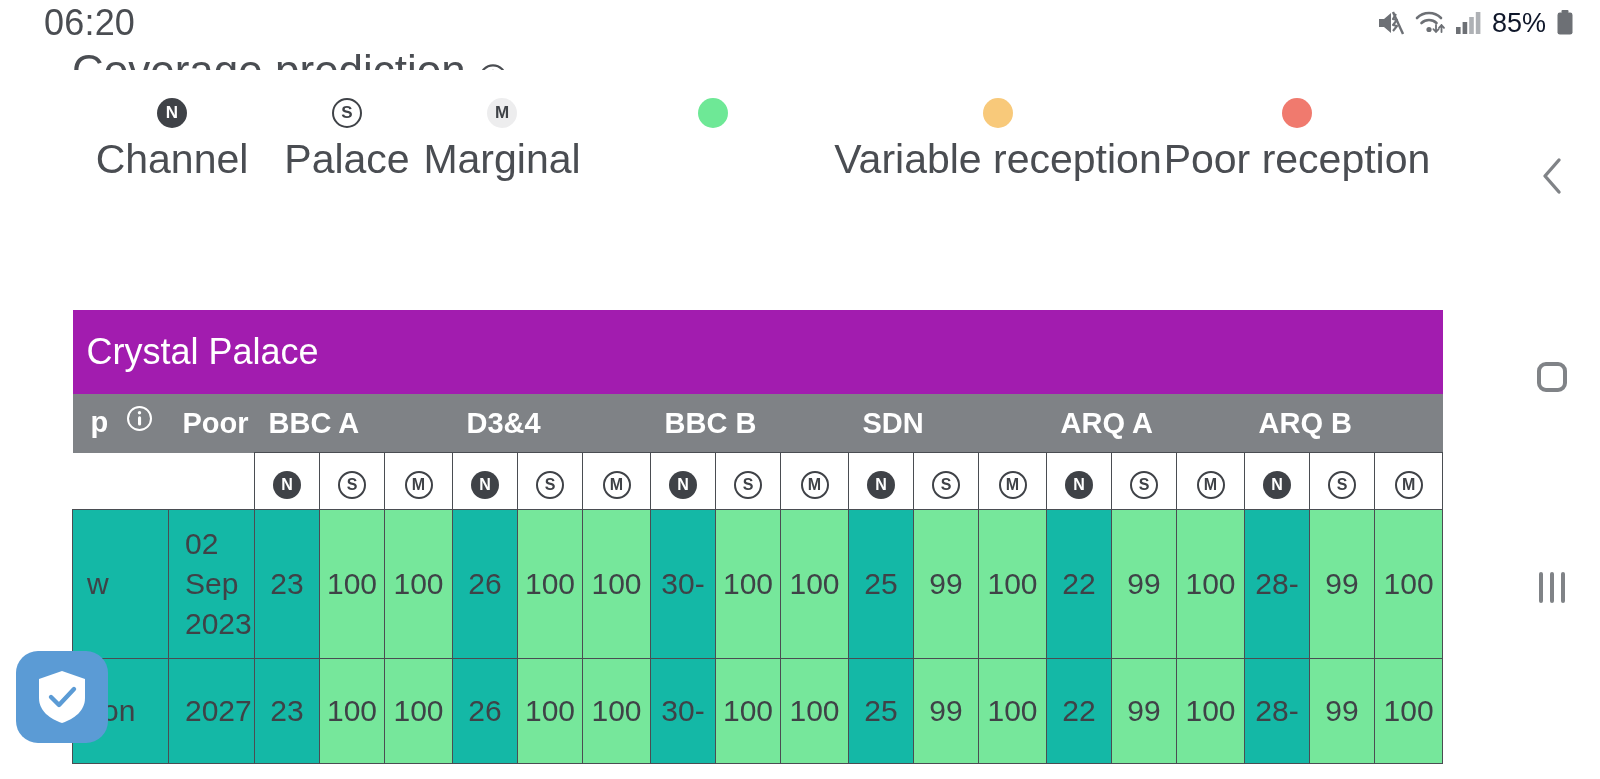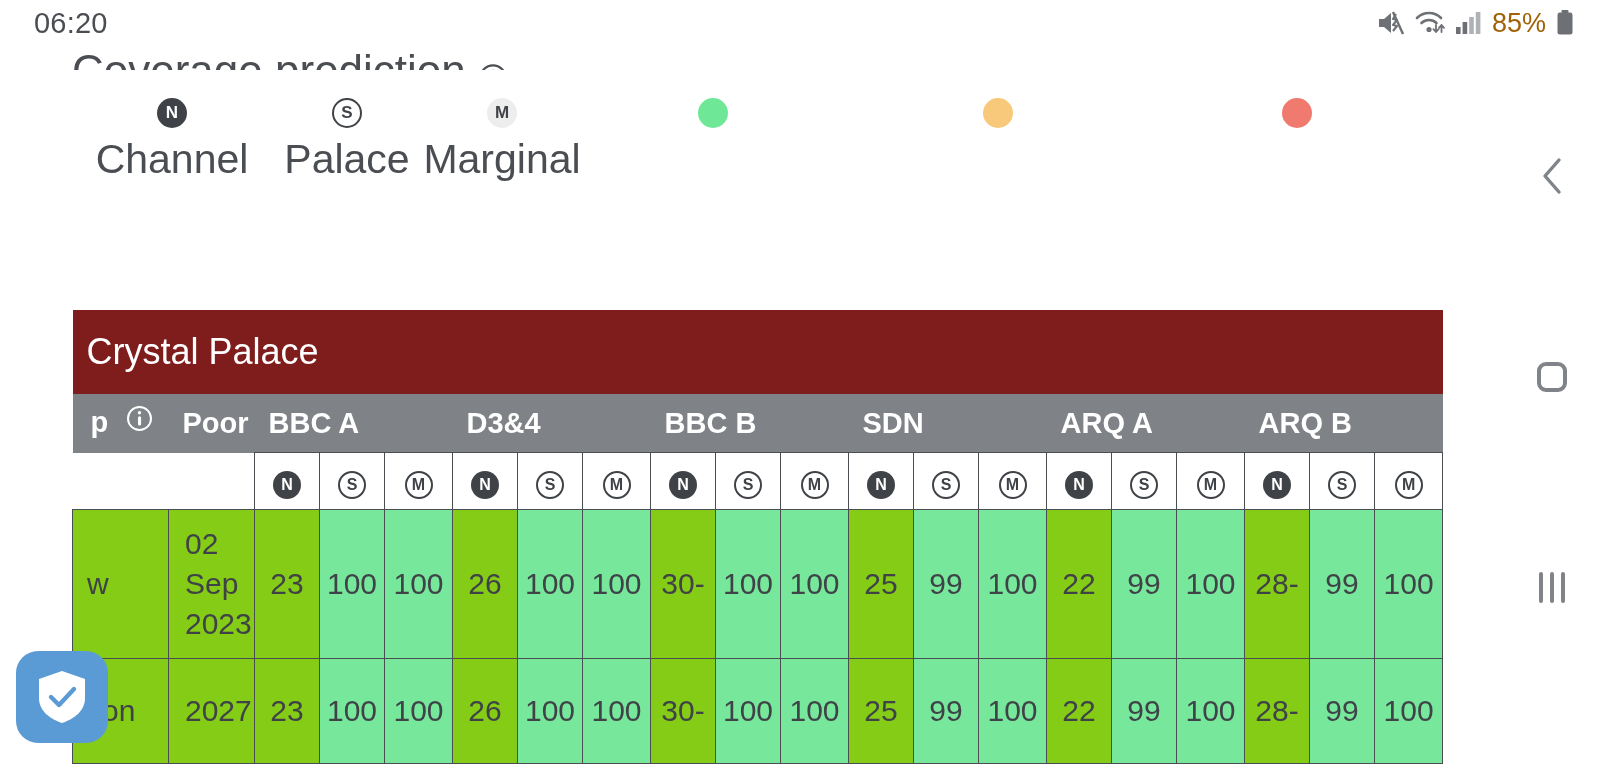--- a/index.html
+++ b/index.html
@@ -21,33 +21,34 @@
     width: 1600px; height: 46px;
     display: flex;
     align-items: center;
     justify-content: space-between;
     padding: 0 26px 0 34px;
     box-sizing: border-box;
     z-index: 40;
     background: #ffffff;
   }
   .status-clock {
-    font-size: 29px;
+    font-size: 36px;
     color: #4a4d52;
     letter-spacing: 0.2px;
+    margin-left: 10px;
   }
   .status-right {
     display: flex;
     align-items: center;
     gap: 9px;
   }
   .status-right svg { display: block; }
   .status-batt-text {
     font-size: 27px;
-    color: #a16207;
+    color: #0f172a;
     margin-left: 2px;
     margin-right: 1px;
   }
 
   
   .page-title-wrap {
     position: absolute;
     top: 14px; left: 72px;
     height: 56px;
     overflow: hidden;
@@ -122,21 +123,21 @@
   }
   .tbl {
     border-collapse: collapse;
     table-layout: fixed;
     width: 1336px;
     font-size: 30px;
   }
   .tbl td, .tbl th { padding: 0; margin: 0; }
 
   .title-band {
-    background: #7f1d1d;
+    background: #a21caf;
     color: #ffffff;
     height: 84px;
     font-size: 36px;
     text-align: left;
     font-weight: normal;
     padding-left: 14px !important;
     vertical-align: middle;
   }
   .mux-band {
     background: #7f8286;
@@ -179,21 +180,21 @@
   }
   .b-n { background: #3f4247; color: #ffffff; }
   .b-s, .b-m { background: #ffffff; color: #3f4247; border: 2px solid #3f4247; }
 
   .data-row td {
     border: 1px solid #4a4d52;
     text-align: center;
     vertical-align: middle;
     color: #3f4247;
     font-size: 30px;
-    background: #84cc16;
+    background: #14b8a6;
   }
   .data-row td.good { background: #76e79b; }
   .data-row td.label-cell {
     text-align: left;
     padding-left: 14px !important;
     font-size: 30px;
   }
   .data-row td.date-cell {
     padding: 0 10px !important;
     line-height: 40px;
@@ -329,26 +330,28 @@
   <div class="legend-item" style="width:262px">
     <div class="legend-mark">
         <span class="dot" style="background:#6ee896"></span>
       </div>
   </div>
 
   <div class="legend-item" style="width:308px">
     <div class="legend-mark">
         <span class="dot" style="background:#f8c97a"></span>
       </div>
+    <div class="legend-label">Variable reception</div>
   </div>
 
   <div class="legend-item" style="width:290px">
     <div class="legend-mark">
         <span class="dot" style="background:#f07a6e"></span>
       </div>
+    <div class="legend-label">Poor reception</div>
   </div>
 
 </div>
 
 <div class="table-wrap">
   <table class="tbl">
     <colgroup>
       <col style="width:96px">
       <col style="width:86px">
       <col style="width:65px">

